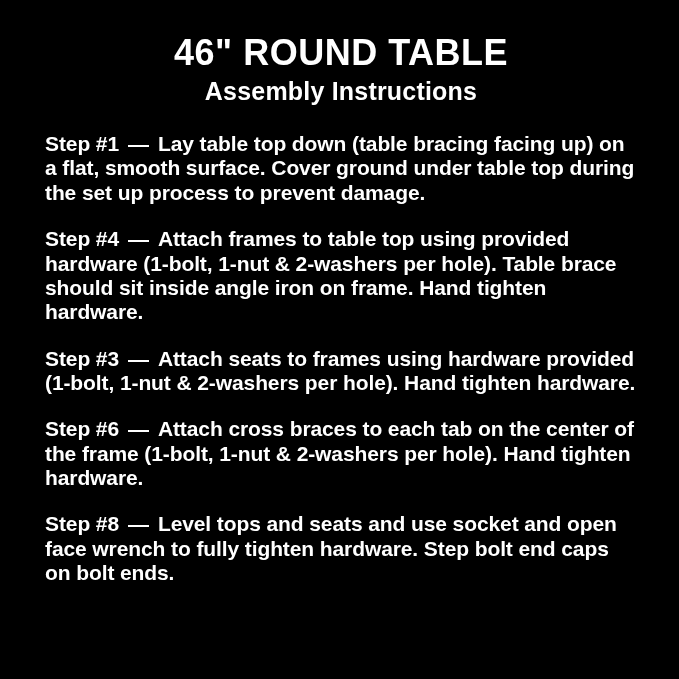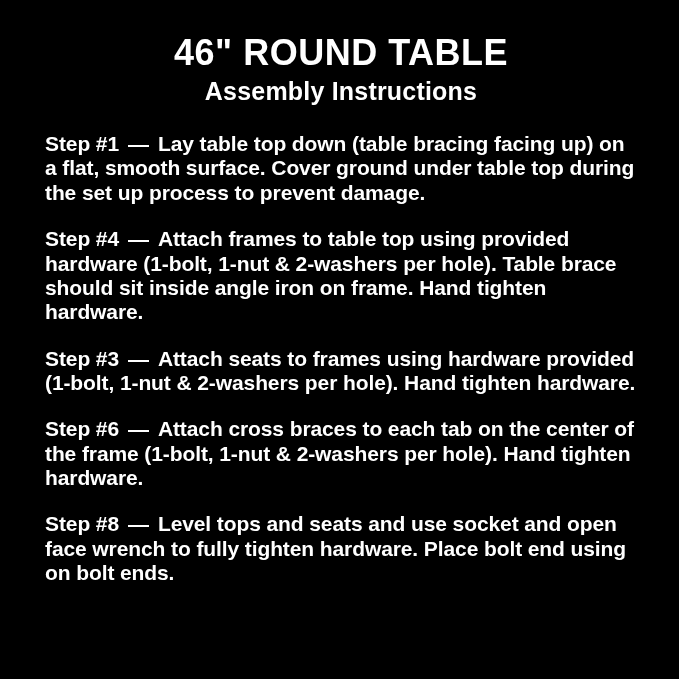--- a/index.html
+++ b/index.html
@@ -55,15 +55,15 @@
   <div class="steps">
     <p class="step"><span>Step #1</span><span class="step-dash">—</span><span>Lay table top down (table bracing facing up) on a flat, smooth surface. Cover ground under table top during the set up process to prevent damage.</span></p>
 
     <p class="step"><span>Step #4</span><span class="step-dash">—</span><span>Attach frames to table top using provided hardware (1-bolt, 1-nut &amp; 2-washers per hole). Table brace should sit inside angle iron on frame. Hand tighten hardware.</span></p>
 
     <p class="step"><span>Step #3</span><span class="step-dash">—</span><span>Attach seats to frames using hardware provided (1-bolt, 1-nut &amp; 2-washers per hole). Hand tighten hardware.</span></p>
 
     <p class="step"><span>Step #6</span><span class="step-dash">—</span><span>Attach cross braces to each tab on the center of the frame (1-bolt, 1-nut &amp; 2-washers per hole). Hand tighten hardware.</span></p>
 
 
-    <p class="step"><span>Step #8</span><span class="step-dash">—</span><span>Level tops and seats and use socket and open face wrench to fully tighten hardware. Place bolt end using on bolt ends.</span></p>
+    <p class="step"><span>Step #8</span><span class="step-dash">—</span><span>Level tops and seats and use socket and open face wrench to fully tighten hardware. Step bolt end caps on bolt ends.</span></p>
   </div>
 </div>
 
 </body></html>

